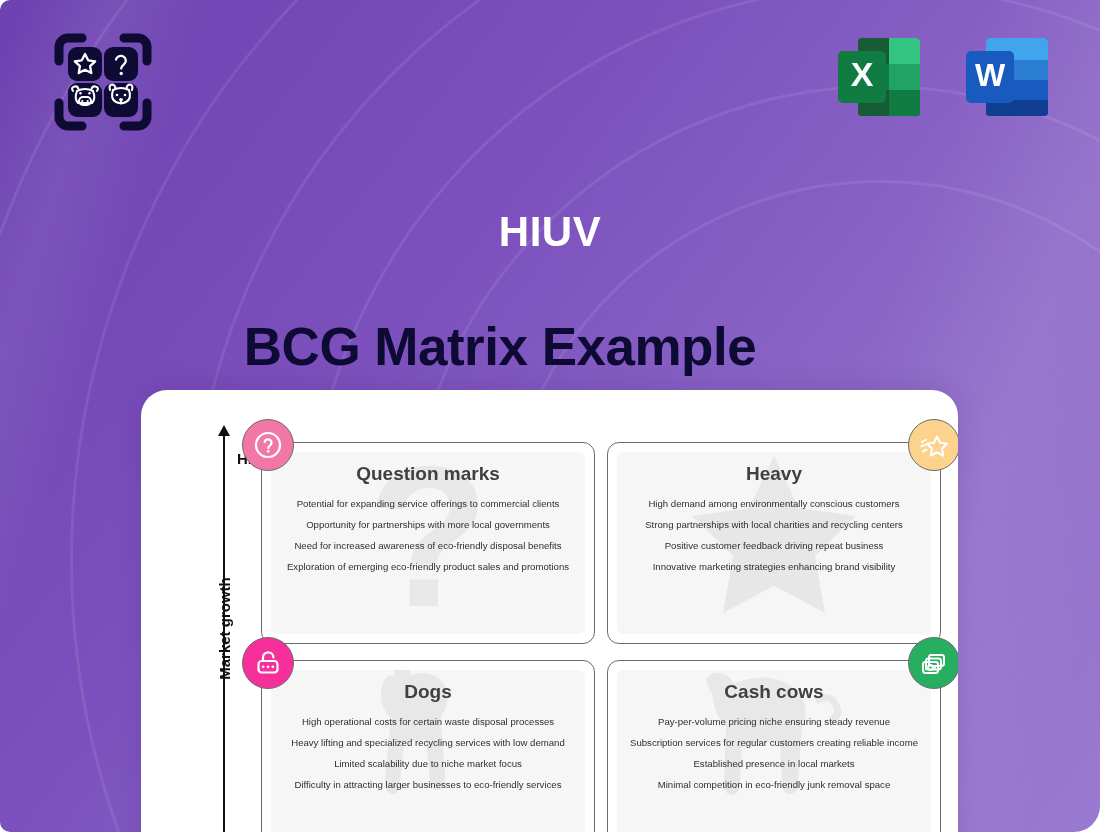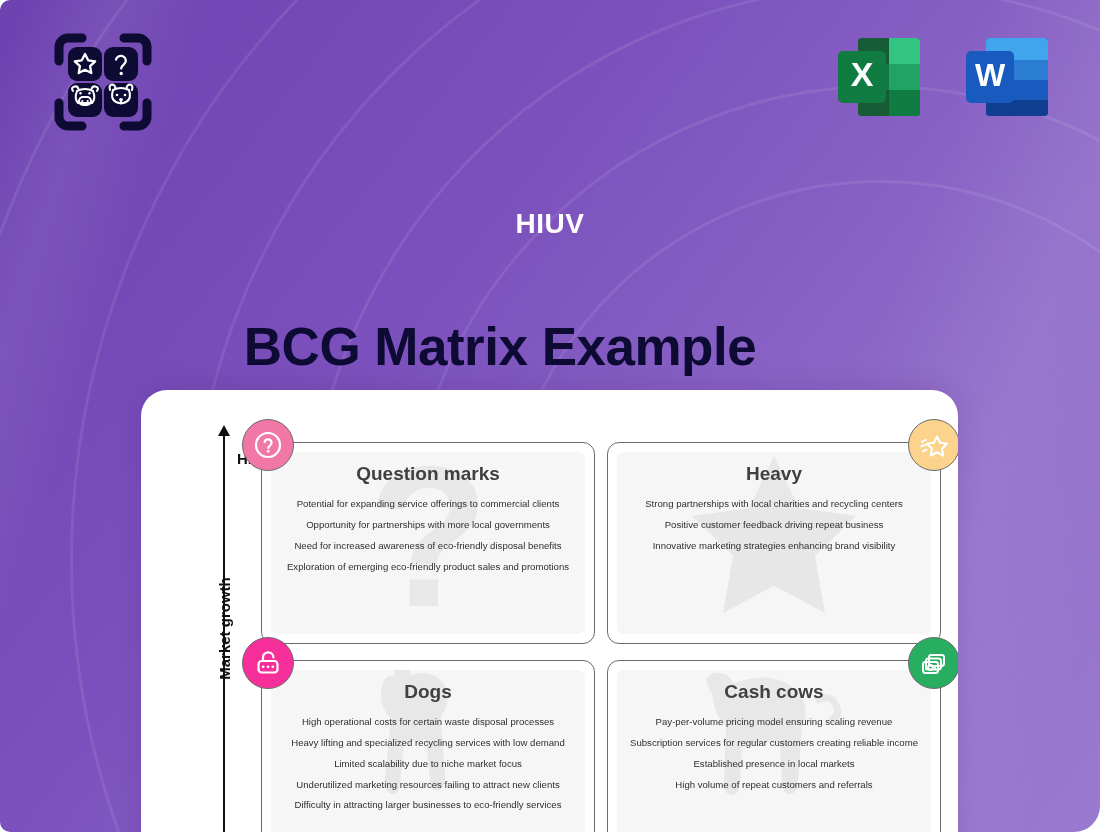--- a/index.html
+++ b/index.html
@@ -49,21 +49,21 @@
     position: absolute; right: 42px; top: 28px;
     display: flex; gap: 28px; align-items: flex-start;
   }
   .office-ico { width: 100px; height: 96px; }
 
   
   #brand-name {
     position: absolute; left: 0; top: 208px; width: 1100px;
     text-align: center;
     color: #ffffff;
-    font-size: 28px;
+    font-size: 42px;
     font-weight: bold;
     letter-spacing: 0.5px;
   }
   #page-title {
     position: absolute; left: 0; top: 316px; width: 1000px;
     text-align: center;
     color: #0d0a33;
     font-size: 53px;
     font-weight: bold;
     letter-spacing: -0.5px;
@@ -315,20 +315,21 @@
             <path d="M7.5 16 q-2.5 0.3 -4.2 1.4" fill="none" stroke="#ffffff" stroke-width="2" stroke-linecap="round"></path>
             <path d="M8.5 20.8 q-2.2 0.5 -3.6 1.6" fill="none" stroke="#ffffff" stroke-width="2" stroke-linecap="round"></path>
           </svg>
         </div>
         <div class="quad-inner">
           <svg class="quad-watermark" width="200" height="190" viewBox="0 0 200 190">
             <path d="M100 15 l25 52 57 8 -41 40 10 57 -51 -27 -51 27 10 -57 -41 -40 57 -8 z" fill="#000000"></path>
           </svg>
           <div class="quad-title">Heavy</div>
           <div class="quad-list">
+            <div class="quad-item">High demand among environmentally conscious customers</div>
             <div class="quad-item">Strong partnerships with local charities and recycling centers</div>
             <div class="quad-item">Positive customer feedback driving repeat business</div>
             <div class="quad-item">Innovative marketing strategies enhancing brand visibility</div>
           </div>
         </div>
       </div>
 
       <div class="quad">
         <div class="badge badge-tl" style="background:#f72f9b;">
           <svg width="32" height="32" viewBox="0 0 32 32">
@@ -341,21 +342,20 @@
         </div>
         <div class="quad-inner">
           <svg class="quad-watermark" width="190" height="190" viewBox="0 0 190 190">
             <path d="M62 18 q-4 -12 6 -12 q8 0 10 10 q14 -5 26 2 q8 5 10 16 q2 12 -4 20 q-3 5 -2 13 l4 48 q1 14 -6 16 q-8 2 -9 -10 l-4 -40 -22 2 -4 42 q-1 12 -9 10 q-7 -2 -6 -16 l6 -60 q-10 -8 -10 -24 q0 -12 6 -17 q4 -3 8 -0z" fill="#000000"></path>
           </svg>
           <div class="quad-title">Dogs</div>
           <div class="quad-list">
             <div class="quad-item">High operational costs for certain waste disposal processes</div>
             <div class="quad-item">Heavy lifting and specialized recycling services with low demand</div>
             <div class="quad-item">Limited scalability due to niche market focus</div>
-            <div class="quad-item">Underutilized marketing resources failing to attract new clients</div>
             <div class="quad-item">Difficulty in attracting larger businesses to eco-friendly services</div>
           </div>
         </div>
       </div>
 
       <div class="quad">
         <div class="badge badge-tr" style="background:#27ae60;">
           <svg width="32" height="32" viewBox="0 0 32 32">
             <rect x="11" y="8" width="15" height="11" rx="2.4" fill="none" stroke="#ffffff" stroke-width="2"></rect>
             <rect x="8" y="11.5" width="15" height="11" rx="2.4" fill="none" stroke="#ffffff" stroke-width="2"></rect>
@@ -365,23 +365,23 @@
             <path d="M17 18.5 v4" fill="none" stroke="#ffffff" stroke-width="1.7" stroke-linecap="round"></path>
           </svg>
         </div>
         <div class="quad-inner">
           <svg class="quad-watermark" width="200" height="190" viewBox="0 0 200 190">
             <path d="M38 34 q-12 -16 2 -20 q12 -3 20 10 l14 -4 q18 -4 34 2 q16 6 22 22 q4 12 -2 22 l-4 58 q-1 12 -9 11 q-7 -1 -7 -12 l-2 -40 -38 2 -2 40 q-1 12 -9 11 q-7 -1 -7 -12 l2 -56 q-12 -12 -14 -34z" fill="#000000"></path>
             <path d="M142 42 q14 -8 20 4 q5 10 -6 16" fill="none" stroke="#000000" stroke-width="7"></path>
           </svg>
           <div class="quad-title">Cash cows</div>
           <div class="quad-list">
-            <div class="quad-item">Pay-per-volume pricing model ensuring scaling revenue</div>
+            <div class="quad-item">Pay-per-volume pricing niche ensuring steady revenue</div>
             <div class="quad-item">Subscription services for regular customers creating reliable income</div>
             <div class="quad-item">Established presence in local markets</div>
-            <div class="quad-item">High volume of repeat customers and referrals</div>
+            <div class="quad-item">Minimal competition in eco-friendly junk removal space</div>
           </div>
         </div>
       </div>
 
     </div>
   </div>
 </div>
 
 </body></html>

